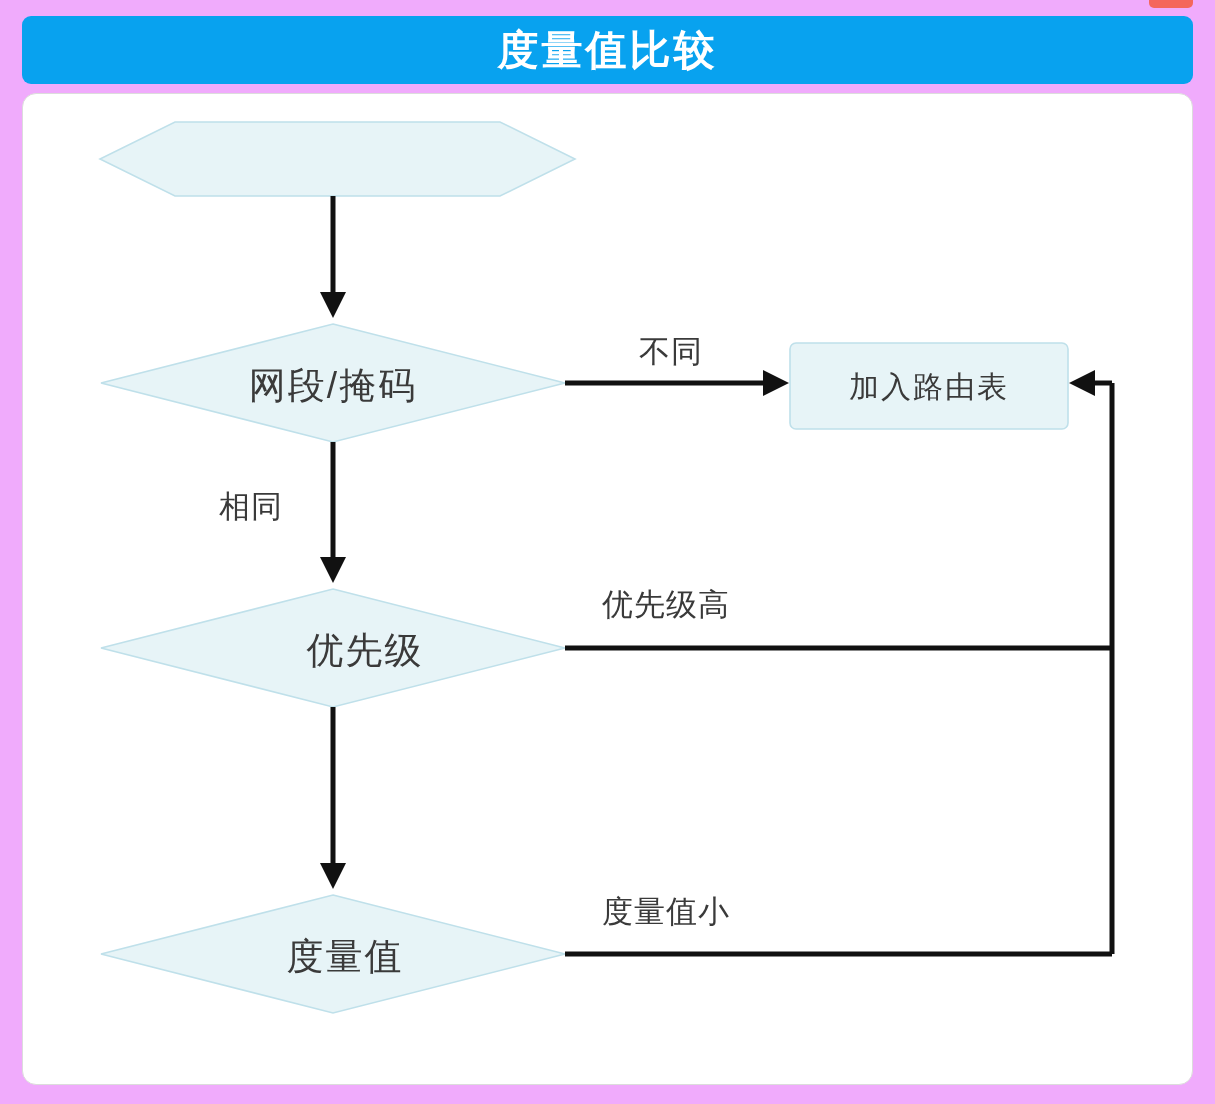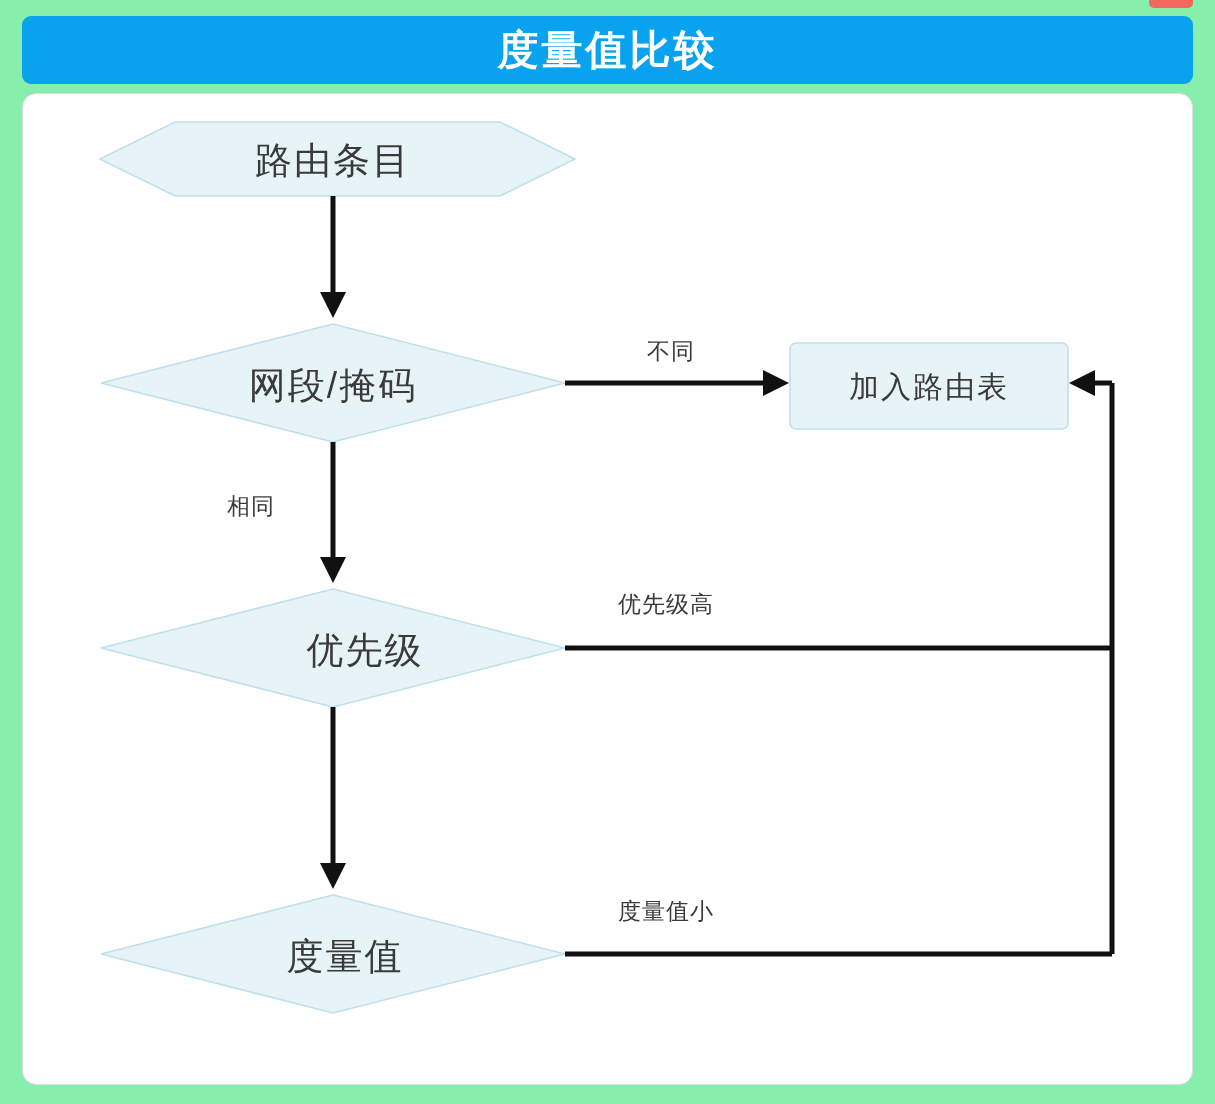--- a/index.html
+++ b/index.html
@@ -5,21 +5,21 @@
   html, body {
     margin: 0;
     padding: 0;
     background: #ffffff;
     font-family: "Liberation Sans", "DejaVu Sans", sans-serif;
   }
   #page {
     position: relative;
     width: 1215px;
     height: 1104px;
-    background: #86efac;
+    background: #f0abfc;
     overflow: hidden;
     text-decoration: underline;
   }
 
   
   #red-badge {
     position: absolute;
     left: 1149px;
     top: -12px;
     width: 44px;
@@ -94,21 +94,21 @@
     color: #3a3a3a;
     font-size: 37px;
     line-height: 1;
     white-space: nowrap;
     letter-spacing: 2px;
     transform: translate(-50%, -50%);
   }
   .edge-label {
     position: absolute;
     color: #3a3a3a;
-    font-size: 23px;
+    font-size: 31px;
     line-height: 1;
     white-space: nowrap;
     letter-spacing: 1px;
     transform: translate(-50%, -50%);
     text-align: right;
   }
 </style>
 </head>
 <body>
 
@@ -163,21 +163,20 @@
     </g>
 
     <g>
       <line class="edge-line" x1="1112" y1="954" x2="1112" y2="383"></line>
       <line class="edge-line" x1="1112" y1="383" x2="1087" y2="383"></line>
       <polygon class="edge-head" points="1069,383 1095,370 1095,396"></polygon>
     </g>
 
   </svg>
 
-  <span class="node-label" style="left:333px; top:160px;">路由条目</span>
 
   <span class="node-label" style="left:333px; top:385px;">网段/掩码</span>
 
   <span class="node-label" style="left:929px; top:387px; font-size:30px;">加入路由表</span>
 
   <span class="node-label" style="left:333px; top:650px;margin-left:32px;">优先级</span>
 
   <span class="node-label" style="left:333px; top:956px;margin-left:12px;">度量值</span>
 
   <span class="edge-label" style="left:671px; top:351px;">不同</span>

